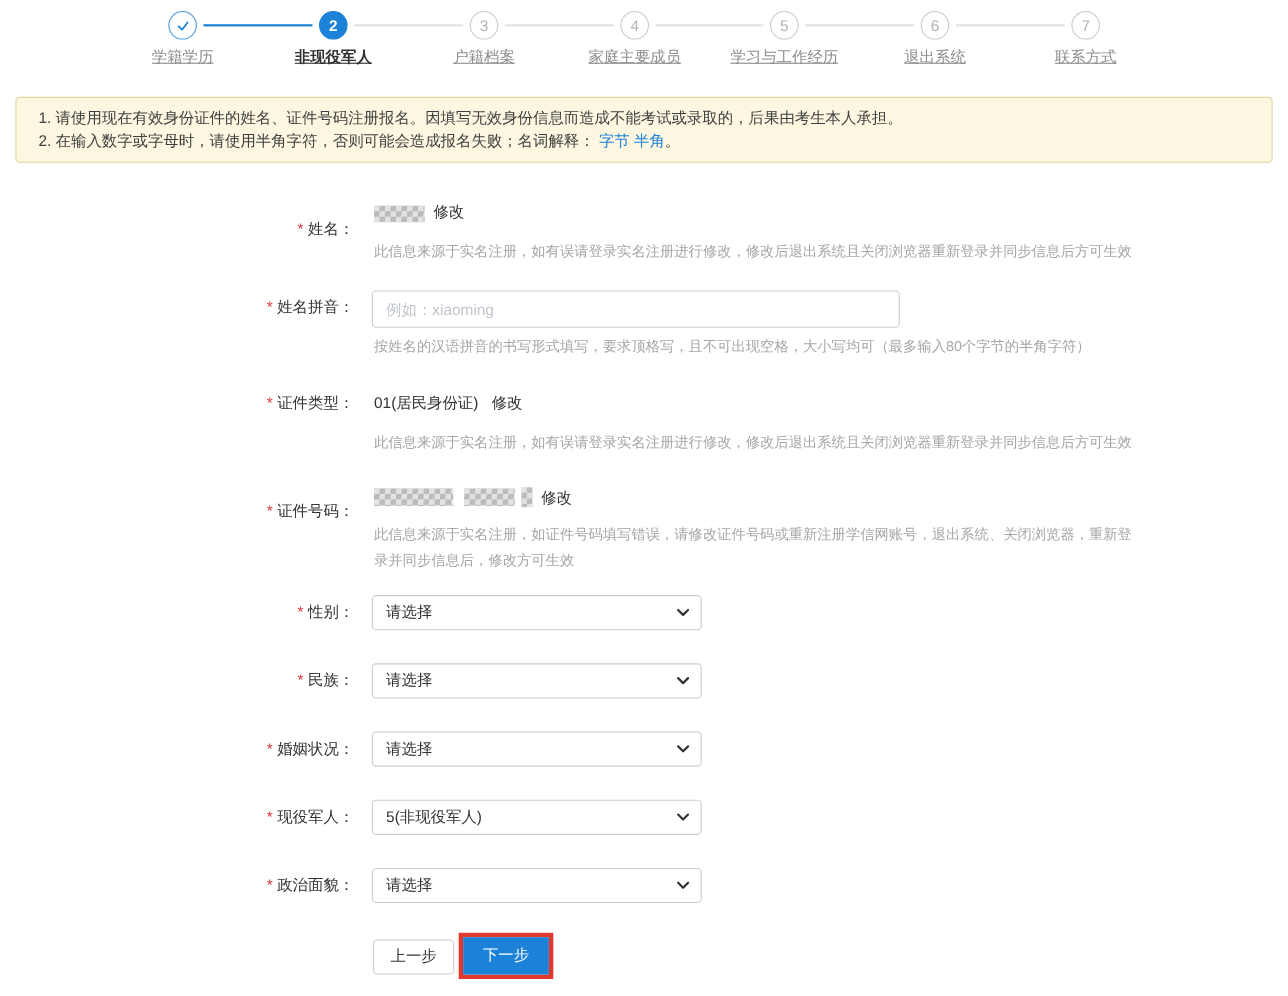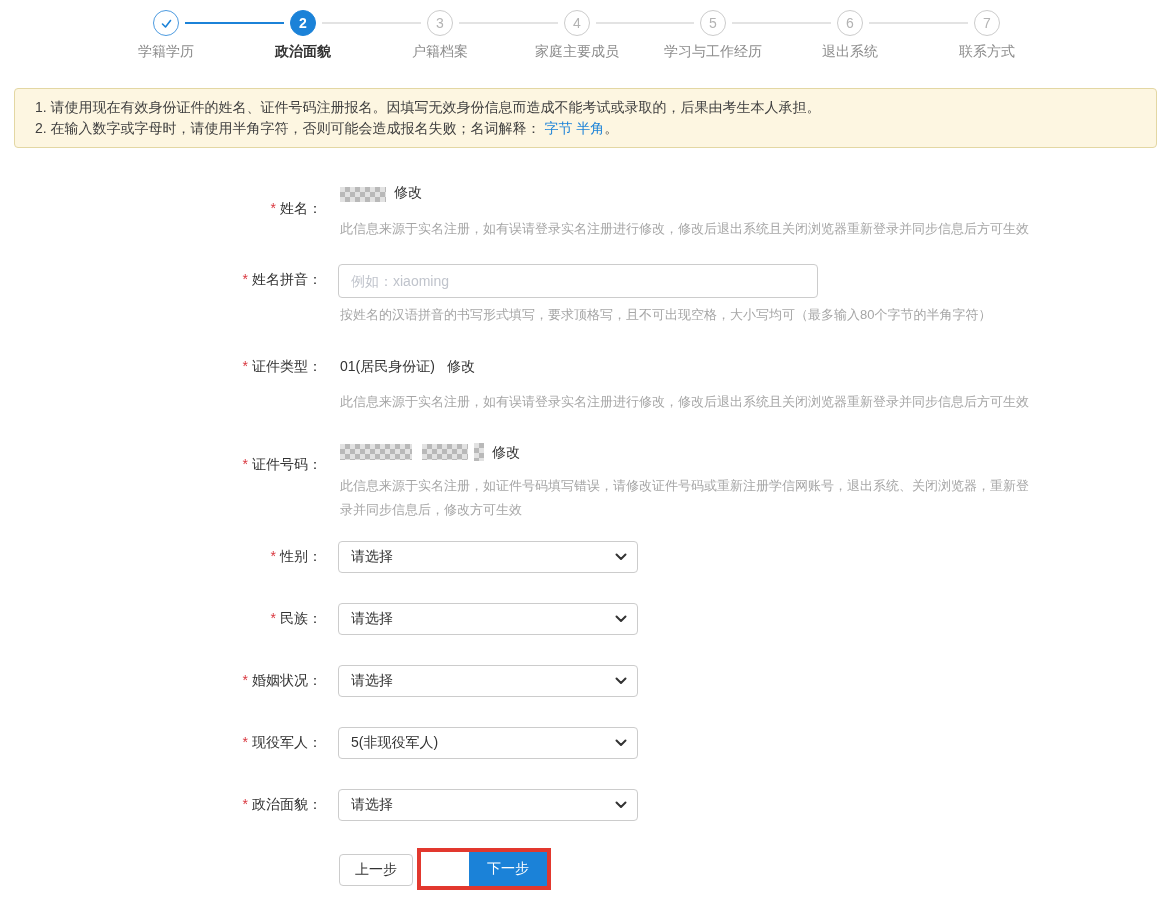--- a/index.html
+++ b/index.html
@@ -7,21 +7,21 @@
   body { font-family:"Liberation Sans","DejaVu Sans",sans-serif; }
   .page { position:relative; width:1171px; height:905px; background:#fff; overflow:hidden; }
 
   
   .step { position:absolute; top:10px; transform:translateX(-50%); text-align:center; cursor:default; }
   .circle { width:26px; height:26px; border-radius:50%; margin:0 auto;
             display:flex; align-items:center; justify-content:center;
             font-size:14px; background:#fff; border:1px solid #ccc; color:#b3b3b3; }
   .s-done .circle { border:1px solid #4d9be0; color:#1b82d8; }
   .s-active .circle { background:#1b82d8; border:1px solid #1b82d8; color:#fff; font-weight:bold; }
-  .step-label { margin-top:7px; font-size:14px; color:#8c8c8c; white-space:nowrap; }
+  .step-label { margin-top:7px; font-size:14px; color:#8c8c8c; white-space:nowrap;text-decoration:underline; }
   .s-active .step-label { color:#333; font-weight:bold; }
   .seg { position:absolute; top:22px; height:2px; background:#e3e3e3; }
   .seg.blue { background:#1b82d8; }
 
   
   .notice { position:absolute; left:14px; top:88px; width:1143px; height:60px;
             background:#fdf6e1; border:1px solid #e3d7a3; border-radius:4px;
             padding:8px 20px; font-size:14px; line-height:21px; color:#3f3f3f; }
   .notice a, .lnk { color:#1b82d8; text-decoration:none; cursor:pointer; }
 
@@ -45,21 +45,21 @@
             border:1px solid #ccc; border-radius:4px; background:#fff;
             display:flex; align-items:center; padding:0 12px; cursor:pointer; }
   .select-value { font-size:14px; color:#333; }
   .chev { position:absolute; right:10px; top:50%; transform:translateY(-50%); }
 
   
   .btn-prev { position:absolute; left:339px; top:854px; width:74px; height:32px;
               background:#fff; border:1px solid #ccc; border-radius:4px;
               font-size:14px; color:#333; cursor:pointer;
               font-family:"Liberation Sans","DejaVu Sans",sans-serif; }
-  .red-wrap { position:absolute; left:417px; top:848px; border:4px solid #e2382e;padding-left:48px; }
+  .red-wrap { position:absolute; left:417px; top:848px; border:4px solid #e2382e; }
   .btn-next { display:block; width:78px; height:34px; background:#1b82d8; border:none;
               font-size:14px; color:#fff; cursor:pointer;
               font-family:"Liberation Sans","DejaVu Sans",sans-serif; }
 </style>
 </head>
 <body>
 
 <div class="page">
 
   <div>
@@ -74,21 +74,21 @@
       <div class="circle">
         <svg width="13" height="13" viewBox="0 0 13 13">
           <polyline points="2.5,7 5.5,10 10.5,3.5" fill="none" stroke="#1b82d8" stroke-width="1.6" stroke-linecap="round" stroke-linejoin="round"></polyline>
         </svg>
       </div>
       <div class="step-label">学籍学历</div>
     </div>
 
     <div class="step s-active" style="left:303px">
       <div class="circle">2</div>
-      <div class="step-label">政治面貌</div>
+      <div class="step-label">非现役军人</div>
     </div>
 
     <div class="step" style="left:440px">
       <div class="circle">3</div>
       <div class="step-label">户籍档案</div>
     </div>
 
     <div class="step" style="left:577px">
       <div class="circle">4</div>
       <div class="step-label">家庭主要成员</div>

